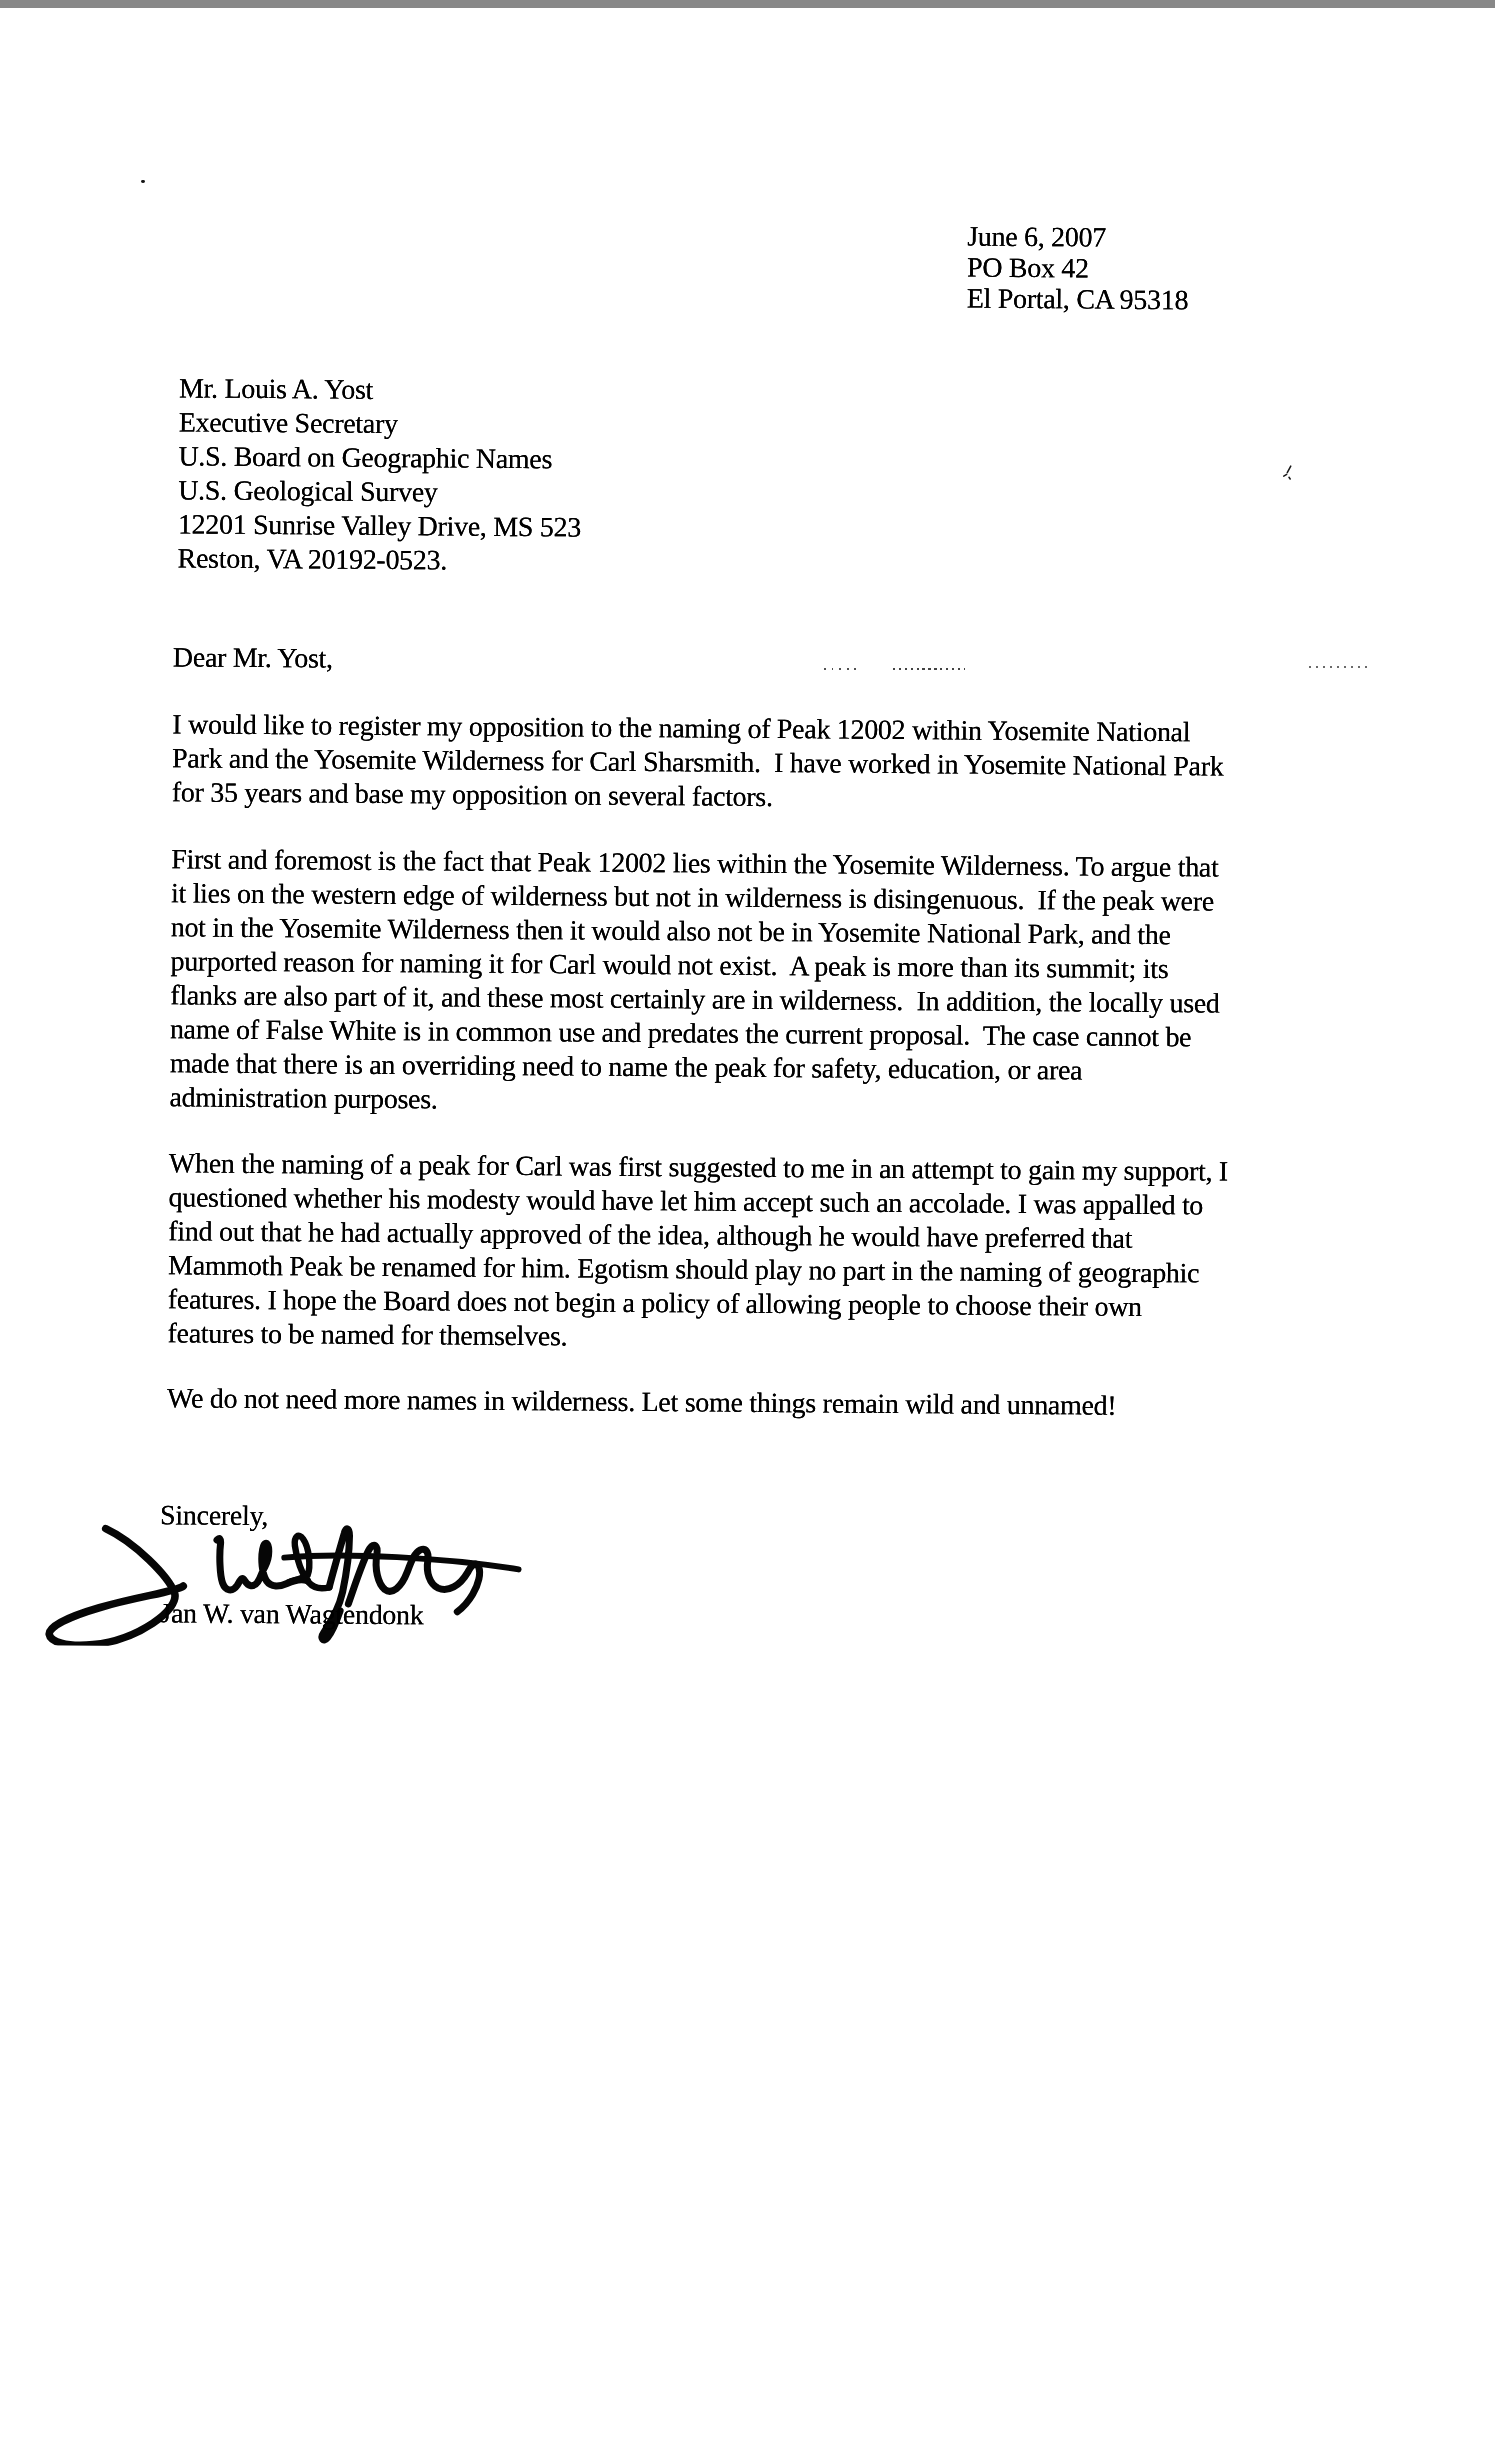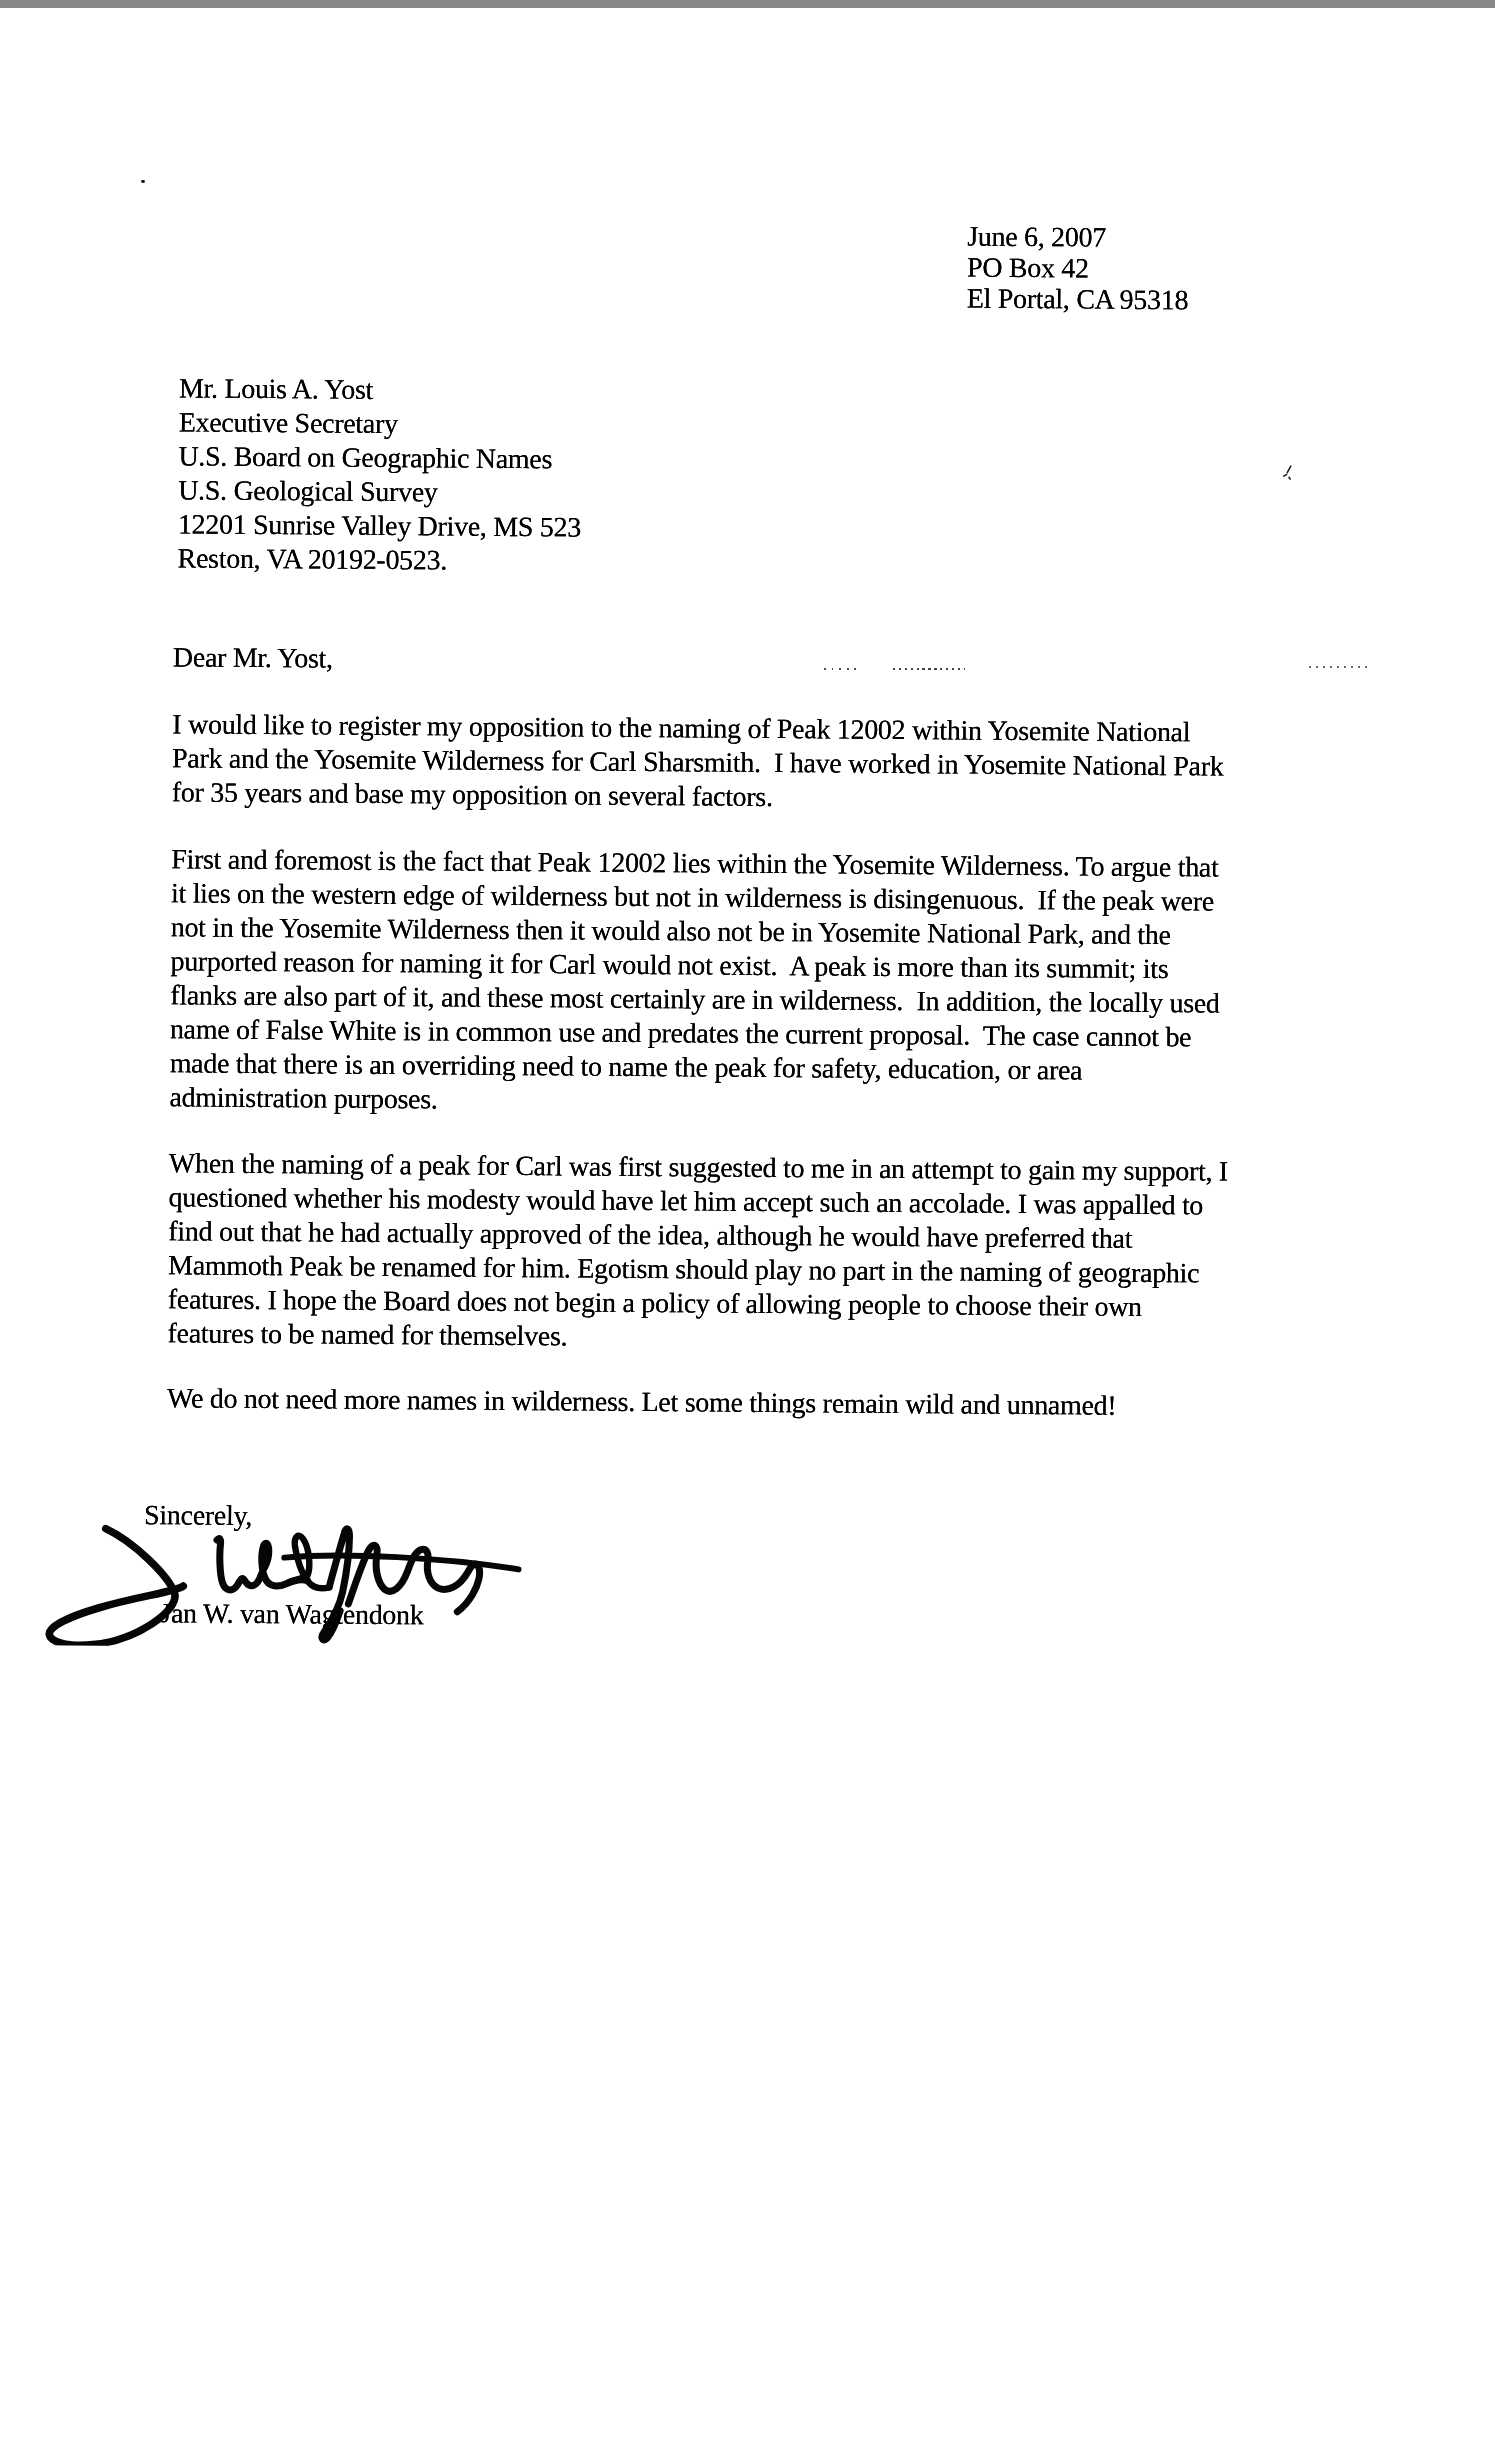--- a/index.html
+++ b/index.html
@@ -28,21 +28,21 @@
     text-shadow:0 0 0.4px #000;
   }
   .line { white-space:pre; }
   .sender-block   { left:969px; top:205px;  line-height:31px; }
   .recipient-block{ left:182px;  top:362px;  line-height:34px; }
   .salutation     { left:178px;  top:631px; }
   .para-1         { left:178px;  top:698px; }
   .para-2         { left:178px;  top:833px; }
   .para-3         { left:178px;  top:1137px; }
   .para-4         { left:178px;  top:1372px; }
-  .valediction    { left:156px;  top:1489px;text-align:center; }
+  .valediction    { left:172px;  top:1489px;text-align:center; }
   .signed-name    { left:173px;  top:1587px; }
   .signature-svg  { position:absolute; left:50px; top:1511px; }
 
   
   .artifact { position:absolute; }
   .spot-dot { left:141px; top:172px; width:3.5px; height:2.9px; background:#141414; border-radius:50%; }
   .noise-a  { left:824px; top:660px; width:34px;  height:1.8px;
               background:repeating-linear-gradient(90deg,#333 0 1.8px,transparent 1.8px 7.6px); opacity:.85; }
   .noise-b  { left:893px; top:660px; width:72px; height:2.3px;
               background:repeating-linear-gradient(90deg,#222 0 2.3px,transparent 2.3px 5.9px); opacity:.85; }

